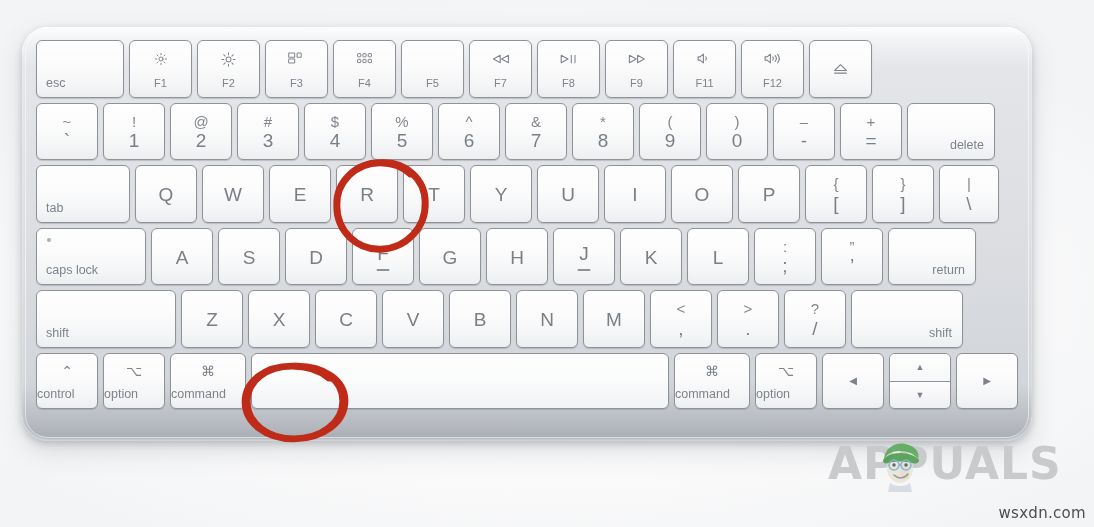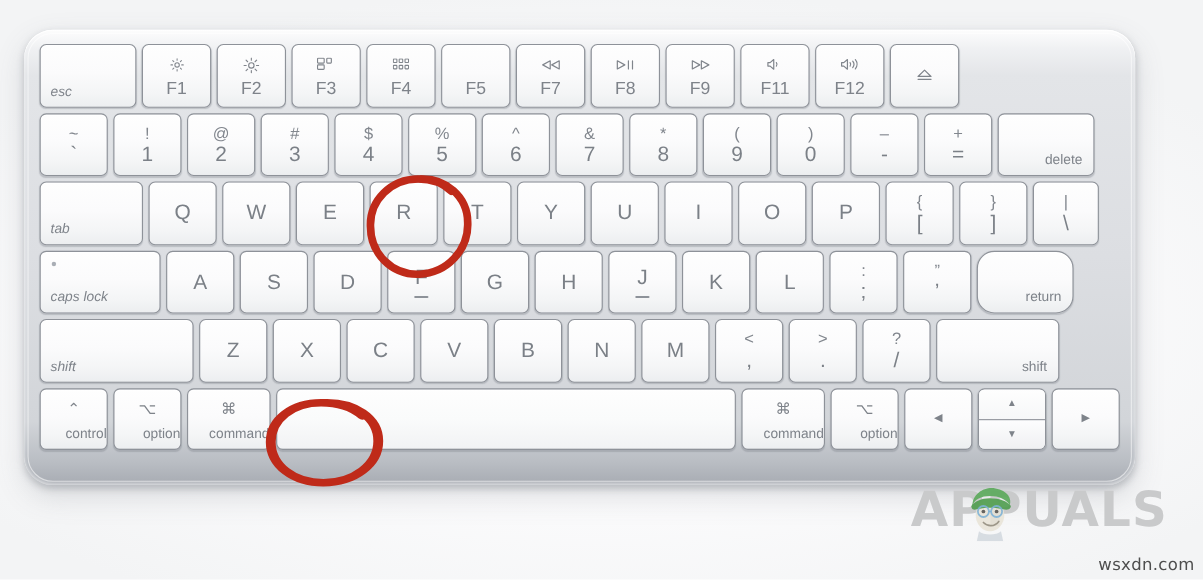--- a/index.html
+++ b/index.html
@@ -104,42 +104,41 @@
     font-size: 19px;
     color: #7b8087;
   }
 
   
   .key .bl {
     left: 9px;
     bottom: 8px;
     font-size: 12.5px;
     color: #7e838a;
-    font-style: italic;
   }
   
   .key .br {
     right: 10px;
     bottom: 8px;
     font-size: 12.5px;
     color: #7e838a;
   }
   
   .key .fglyph {
     left: 0; right: 0;
     top: 11px;
     text-align: center;
     font-size: 14px;
     color: #7e838a;
   }
   .key .fnum {
     left: 0; right: 0;
     bottom: 8px;
     text-align: center;
-    font-size: 16px;
+    font-size: 11px;
     color: #7e838a;
   }
   
   .key .upper {
     left: 0; right: 0;
     top: 10px;
     text-align: center;
     font-size: 15px;
     color: #82878e;
   }
@@ -154,21 +153,21 @@
   .key .modsym {
     left: 0; right: 0;
     top: 10px;
     text-align: center;
     font-size: 14px;
     color: #7e838a;
   }
   .key .modword {
     left: 0; right: 0;
     bottom: 8px;
-    text-align: right;
+    text-align: left;
     font-size: 12.5px;
     color: #7e838a;
   }
   
   .caps-dot {
     position: absolute;
     left: 10px;
     top: 9px;
     width: 4px;
     height: 4px;
@@ -192,21 +191,21 @@
   .w-esc   { flex: 0 0 88px; }
   .w-f     { flex: 0 0 63px; }
   .w-eject { flex: 0 0 63px; }
   .w-num   { flex: 0 0 62px; }
   .w-del   { flex: 0 0 88px; padding-left: 40px; }
   .w-tab   { flex: 0 0 94px; }
   .w-q     { flex: 0 0 62px; }
   .w-bsl   { flex: 0 0 60px; }
   .w-caps  { flex: 0 0 110px; }
   .w-a     { flex: 0 0 62px; }
-  .w-ret   { flex: 0 0 88px; border-radius: 16px; }
+  .w-ret   { flex: 0 0 88px; }
   .w-shiftL{ flex: 0 0 140px; }
   .w-z     { flex: 0 0 62px; }
   .w-shiftR{ flex: 0 0 112px; }
   .w-fn    { flex: 0 0 62px; }
   .w-ctrl  { flex: 0 0 62px; }
   .w-opt   { flex: 0 0 62px; }
   .w-cmd   { flex: 0 0 76px; }
   .w-space { flex: 1 1 auto; }
   .w-arrow { flex: 0 0 62px; }
 

